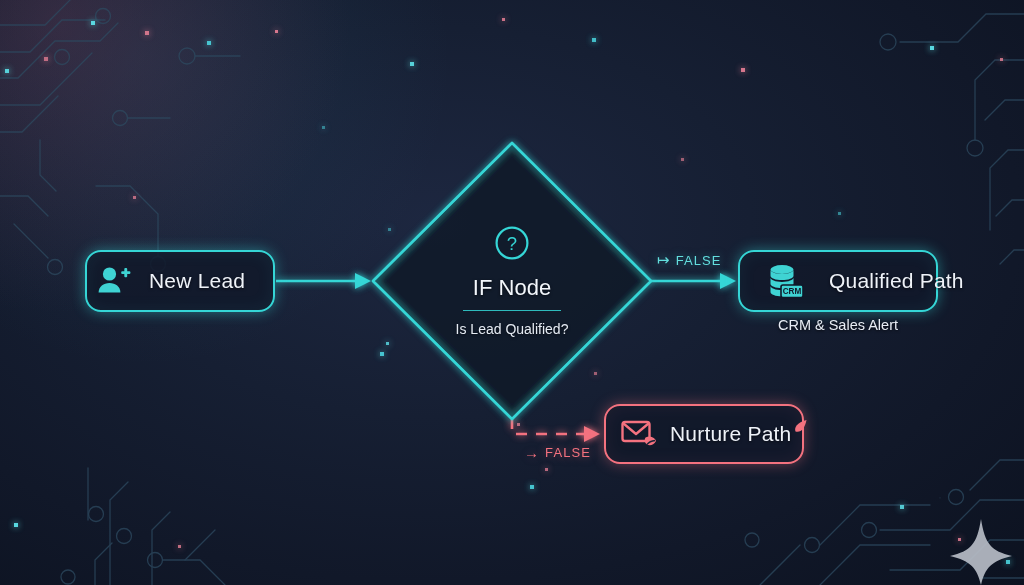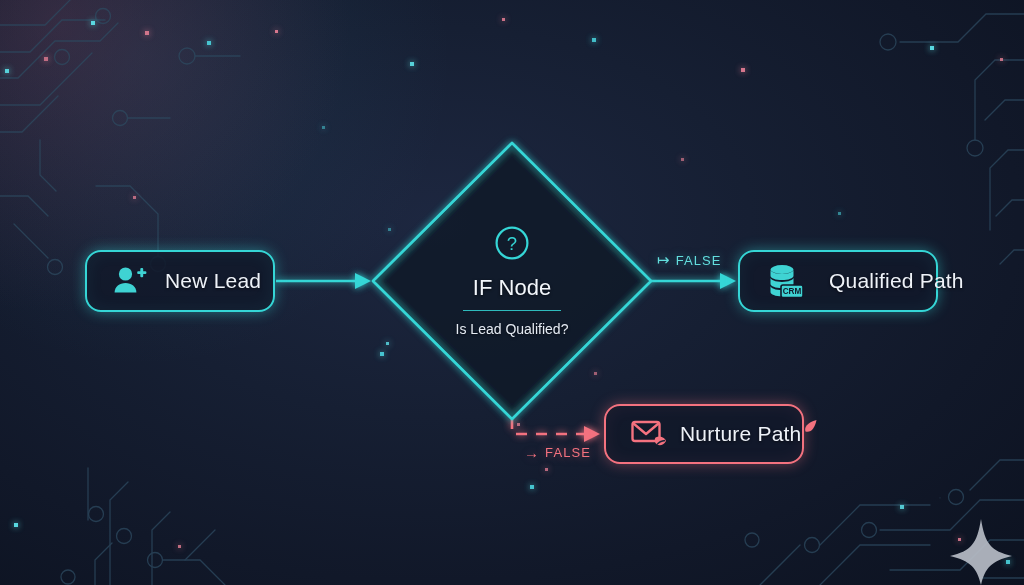--- a/index.html
+++ b/index.html
@@ -187,21 +187,21 @@
 
     <g filter="url(#lineglow)">
       <polygon points="512,143 651,281 512,419 373,281" fill="rgba(16,24,40,0.55)" stroke="#35d6d6" stroke-width="2.8" stroke-linejoin="round"></polygon>
     </g>
 
     <g class="sparkle">
       <path d="M981 519 C985 544 991 551 1012 556 C991 561 985 568 981 585 C977 568 971 561 950 556 C971 551 977 544 981 519 Z" fill="#b6bcc6" opacity="0.92"></path>
     </g>
   </svg>
 
-  <div class="node-box teal-box" style="left:85px;top:250px;width:190px;height:62px;padding:0 24px;">
+  <div class="node-box teal-box" style="left:85px;top:250px;width:190px;height:62px;padding:0 8px;">
     <span class="node-icon" style="width:36px;height:36px;">
       <svg viewBox="0 0 36 36" width="36" height="36">
         <circle cx="14.5" cy="11" r="6.6" fill="#3fd3d3"></circle>
         <path d="M3.6 29.5c0-6.1 4.9-9.6 10.9-9.6s10.9 3.5 10.9 9.6z" fill="#3fd3d3"></path>
         <rect x="26.2" y="8.2" width="9.2" height="2.9" rx="1" fill="#3fd3d3"></rect>
         <rect x="29.3" y="5.1" width="2.9" height="9.2" rx="1" fill="#3fd3d3"></rect>
       </svg>
     </span>
     <span class="node-label" style="margin-left:18px;">New Lead</span>
   </div>
@@ -236,22 +236,23 @@
         <ellipse cx="17" cy="7.5" rx="11.5" ry="4.4" fill="#3fd3d3"></ellipse>
         <path d="M5.5 7.5v6.2c0 2.4 5.1 4.4 11.5 4.4s11.5-2 11.5-4.4V7.5c0 2.4-5.1 4.4-11.5 4.4S5.5 9.9 5.5 7.5z" fill="#3fd3d3"></path>
         <path d="M5.5 15.6v6.2c0 2.4 5.1 4.4 11.5 4.4s11.5-2 11.5-4.4v-6.2c0 2.4-5.1 4.4-11.5 4.4S5.5 18 5.5 15.6z" fill="#3fd3d3"></path>
         <path d="M5.5 23.7v6.2c0 2.4 5.1 4.4 11.5 4.4s11.5-2 11.5-4.4v-6.2c0 2.4-5.1 4.4-11.5 4.4S5.5 26.1 5.5 23.7z" fill="#3fd3d3"></path>
         <rect x="16" y="23" width="22" height="12.5" rx="2" fill="#3fd3d3" stroke="#10192a" stroke-width="1.6"></rect>
         <text x="27" y="32.4" text-anchor="middle" font-family="Liberation Sans, sans-serif" font-size="8.2" font-weight="bold" fill="#10192a">CRM</text>
       </svg>
     </span>
     <span class="node-label" style="margin-left:24px;">Qualified Path</span>
   </div>
-
-  <div class="node-box pink-box" style="left:604px;top:404px;width:200px;height:60px;padding:0 24px;">
+  <div class="caption" style="left:738px;top:317px;width:200px;">CRM &amp; Sales Alert</div>
+
+  <div class="node-box pink-box" style="left:604px;top:404px;width:200px;height:60px;padding:0 14px;">
     <span class="node-icon" style="width:38px;height:36px;">
       <svg viewBox="0 0 38 36" width="38" height="36">
         <rect x="2.5" y="6" width="27" height="19" rx="2.6" fill="none" stroke="#f4727f" stroke-width="2.4"></rect>
         <path d="M3.5 7.5 L16 18 L28.5 7.5" fill="none" stroke="#f4727f" stroke-width="2.4" stroke-linejoin="round"></path>
         <path d="M25.5 21.5c5.5-2.5 9.5 0.5 10.5 3.5-3 5.5-8.5 5-10.5 2-1.2-1.8-1-4 0-5.5z" fill="#f4727f"></path>
         <path d="M35 24.5c-3.5 0.3-6.5 2-8.3 4.2" fill="none" stroke="#1a2336" stroke-width="1.3"></path>
       </svg>
     </span>
     <span class="node-label" style="margin-left:12px;">Nurture Path</span>
     <span class="node-icon" style="width:16px;height:16px;margin-left:2px;align-self:flex-start;margin-top:13px;">

